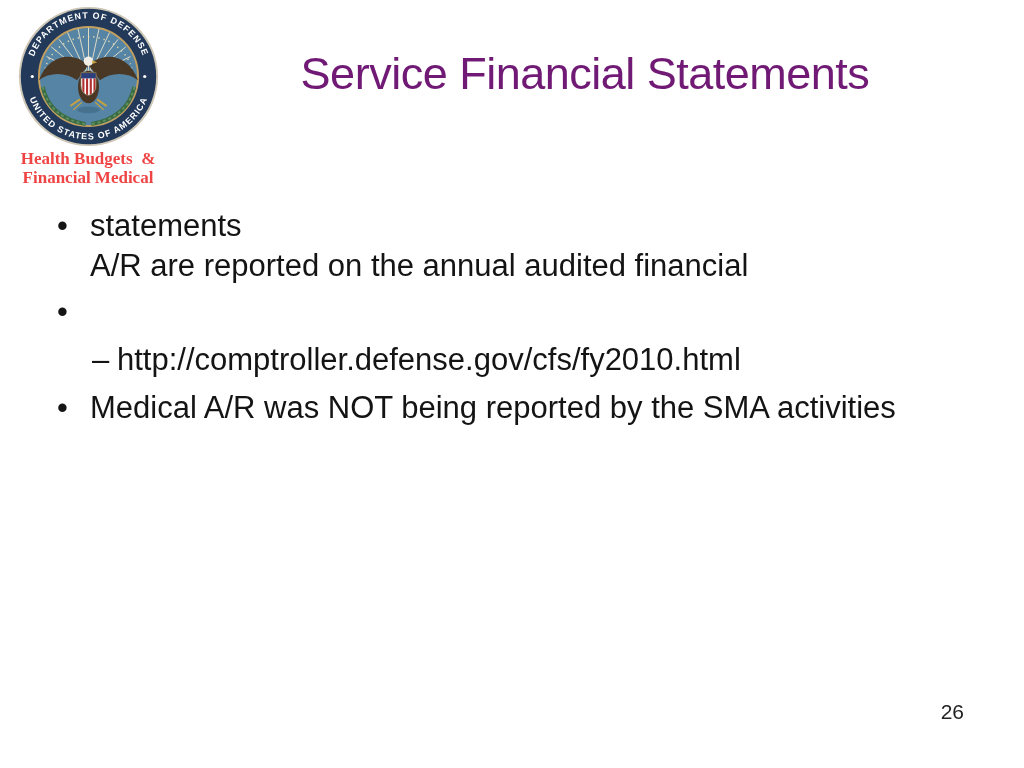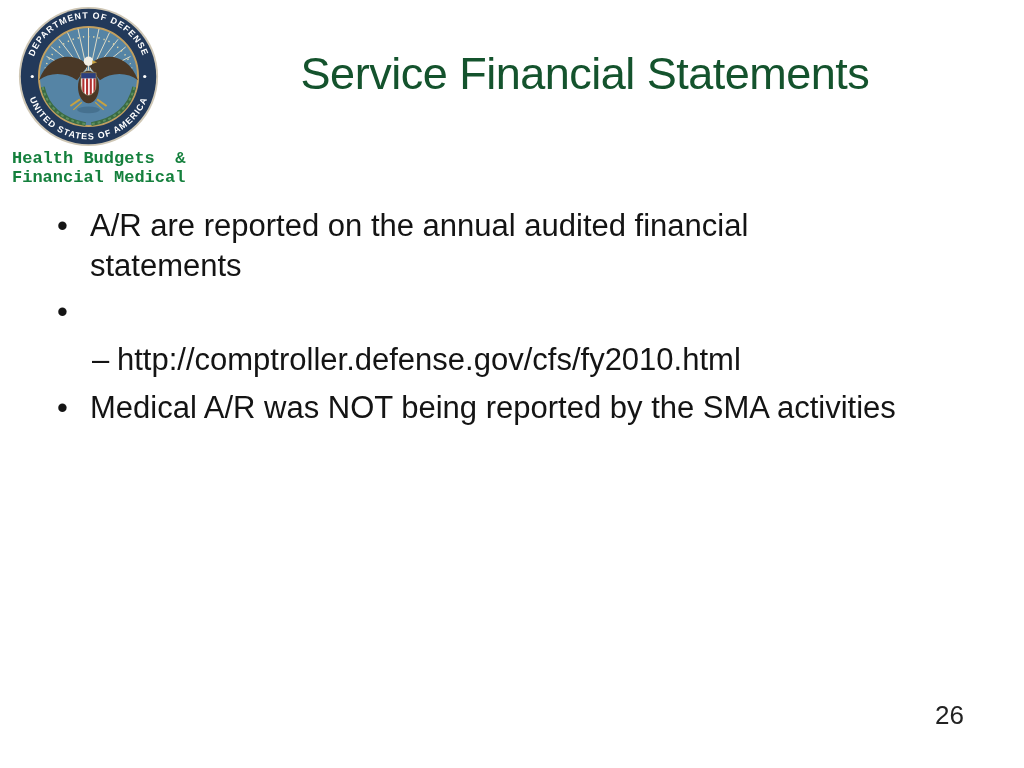--- a/index.html
+++ b/index.html
@@ -16,47 +16,47 @@
     position:absolute;left:12px;top:5px;width:152px;
     text-align:center;
   }
   .seal-svg{display:block;margin:0 auto;width:143px;height:143px;}
   .seal-ring-text{
     font-family:"Liberation Sans",sans-serif;
     font-size:9.3px;font-weight:bold;letter-spacing:1.1px;fill:#ffffff;
   }
   .logo-caption{
     margin-top:1px;
-    font-family:Liberation Mono, monospace;
-    font-weight:bold;font-size:17px;line-height:19px;color:#15803d;
+    font-family:Liberation Serif, serif;
+    font-weight:bold;font-size:17px;line-height:19px;color:#ef4444;
   }
   .logo-caption-line{white-space:pre;}
   
   .slide-title{
     position:absolute;left:250px;top:48px;width:670px;
     text-align:center;
     font-size:45px;line-height:52px;
-    color:#14532d;
+    color:#701a75;
     letter-spacing:-0.5px;
   }
   
   .bullet-list{
     position:absolute;left:57px;top:206px;width:945px;
     font-size:31px;line-height:40px;color:#141414;
   }
   .bullet-row{display:flex;margin-bottom:6px;}
   .bullet-row .marker{flex:none;width:33px;}
   .bullet-row.sub{margin:8px 0 8px 35px;}
   .bullet-row.sub .marker{width:25px;}
   .lines{flex:1;}
   .bullet-line{display:block;white-space:nowrap;}
   
   .page-number{
     position:absolute;top:700px;right:60px;
-    font-size:26px;color:#222;
+    font-size:21px;color:#222;
   }
 </style>
 </head>
 <body>
 
 <div class="slide">
 
   <div class="logo-block">
     <svg class="seal-svg" viewBox="0 0 150 150" aria-hidden="true">
       <defs>
@@ -136,22 +136,22 @@
     </div>
   </div>
 
   <div class="slide-title">Service Financial Statements</div>
 
   <div class="bullet-list">
 
     <div class="bullet-row">
       <span class="marker">•</span>
       <span class="lines">
+        <span class="bullet-line">statements</span>
         <span class="bullet-line">A/R are reported on the annual audited financial</span>
-        <span class="bullet-line">statements</span>
       </span>
     </div>
 
     <div class="bullet-row">
       <span class="marker">•</span>
       <span class="lines">
       </span>
     </div>
 
     <div class="bullet-row sub">

